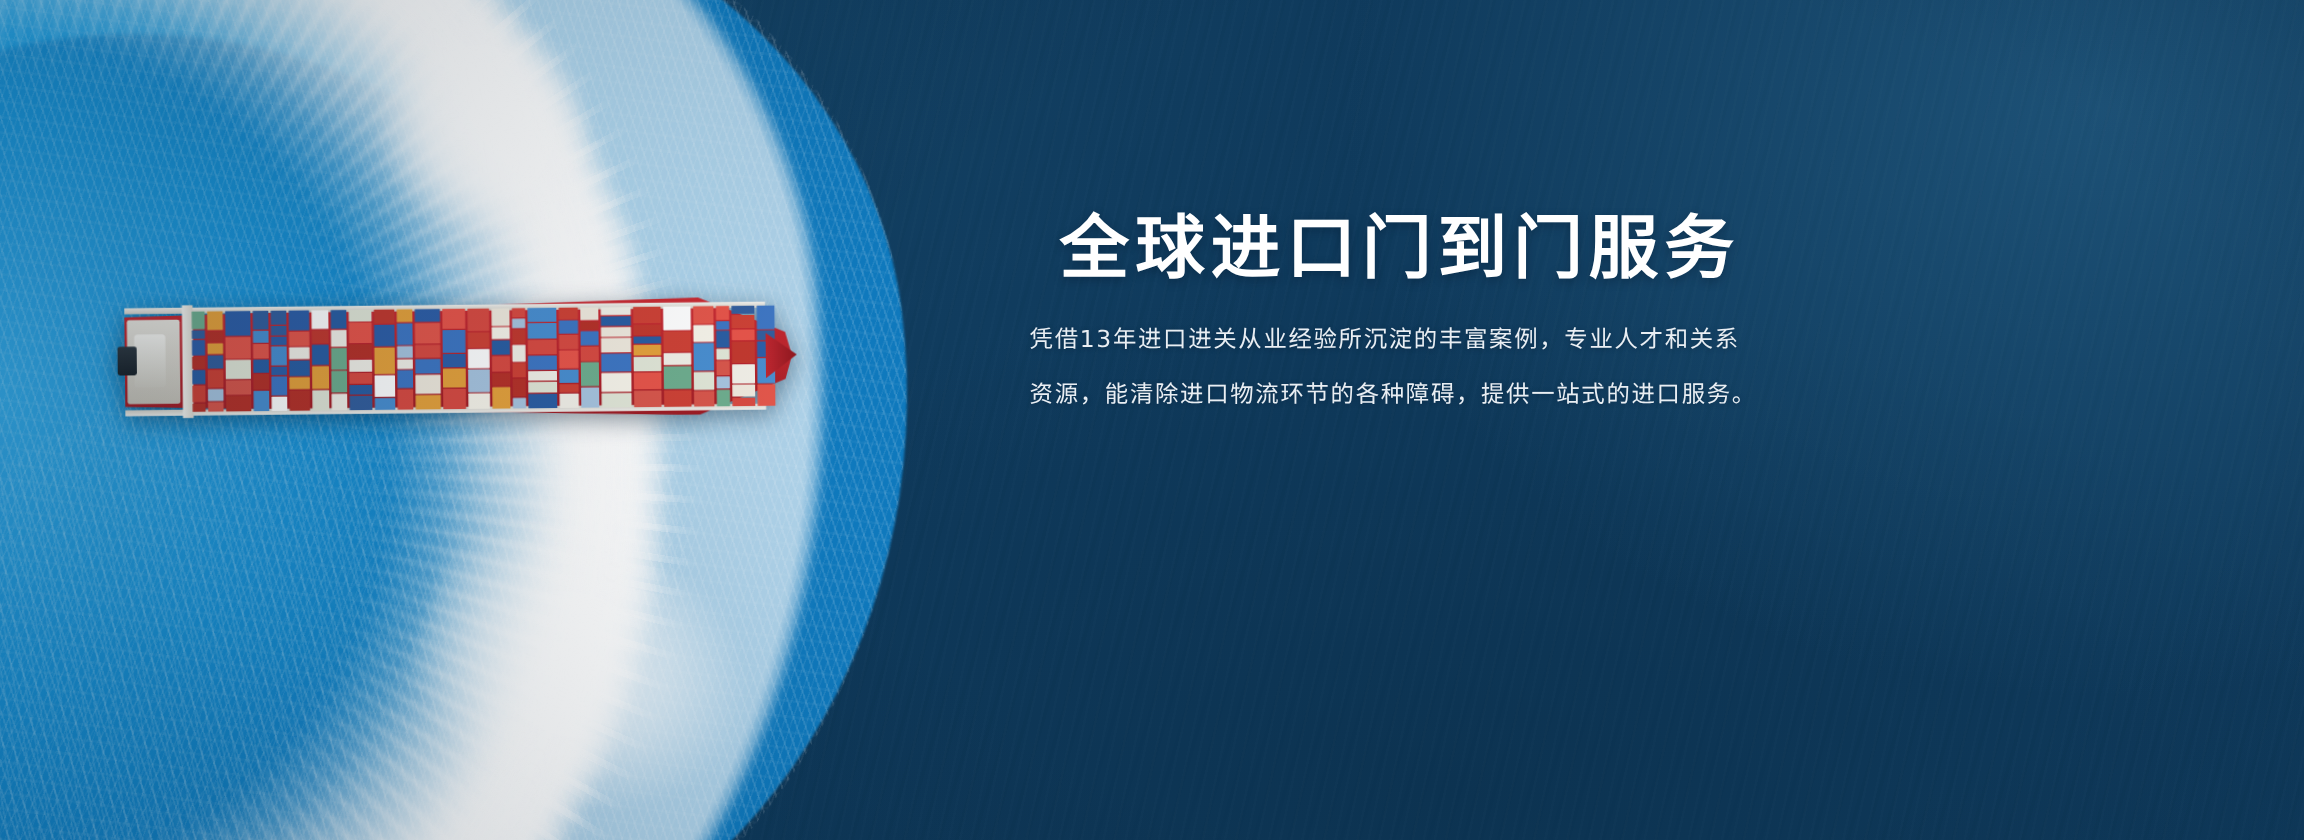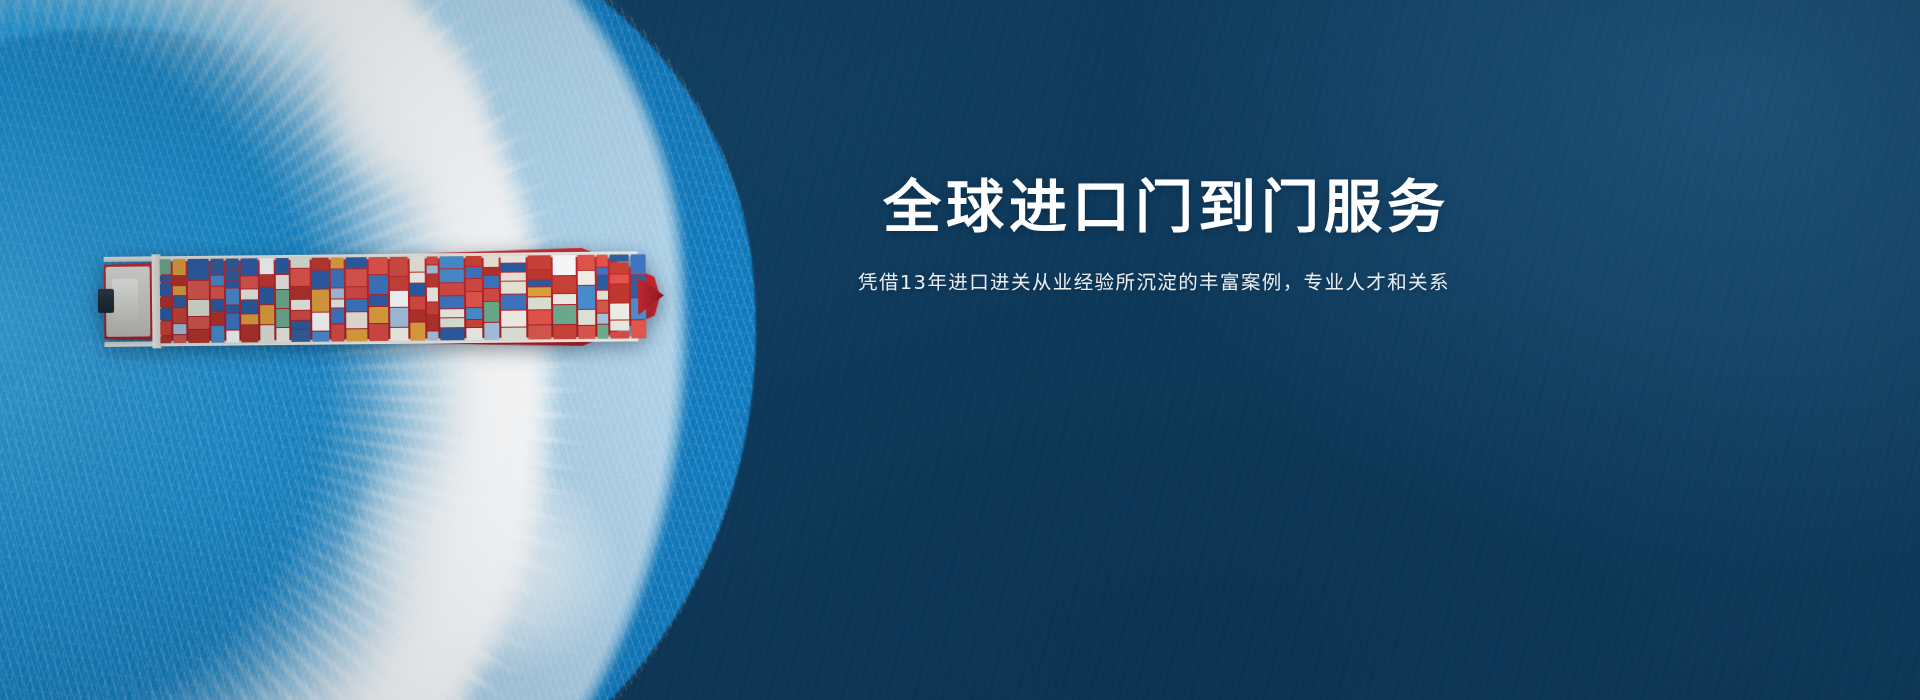--- a/index.html
+++ b/index.html
@@ -573,17 +573,18 @@
   <div class="content">
 
     <div class="title-row">
       <div class="accent-bar"></div>
       <h1 class="title">全球进口门到门服务</h1>
     </div>
 
 
     <div class="desc">
       <p>凭借13年进口进关从业经验所沉淀的丰富案例，专业人才和关系</p>
+      <p>资源，能清除进口物流环节的各种障碍，提供一站式的进口服务。</p>
     </div>
 
   </div>
 
 </div>
 
 </body></html>

